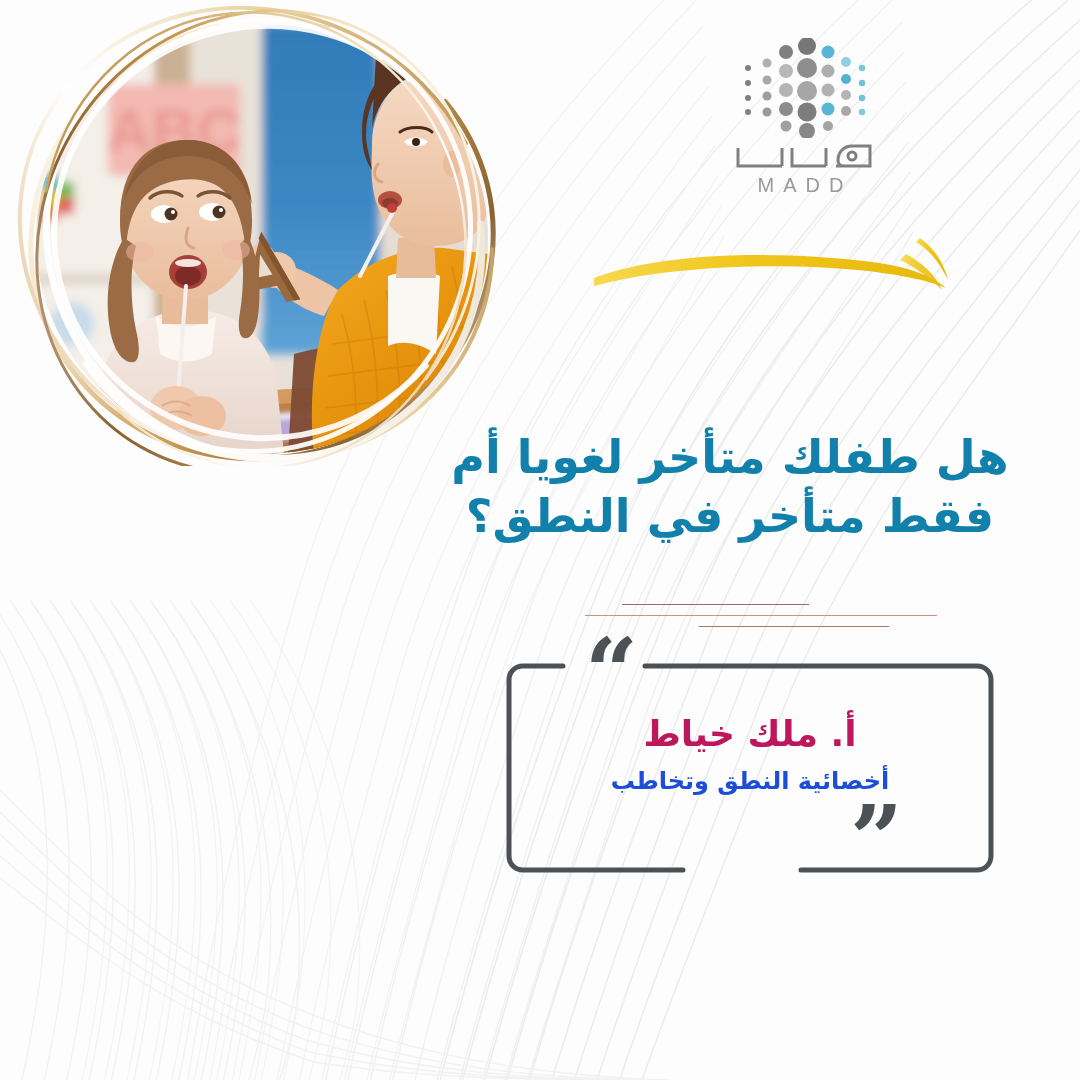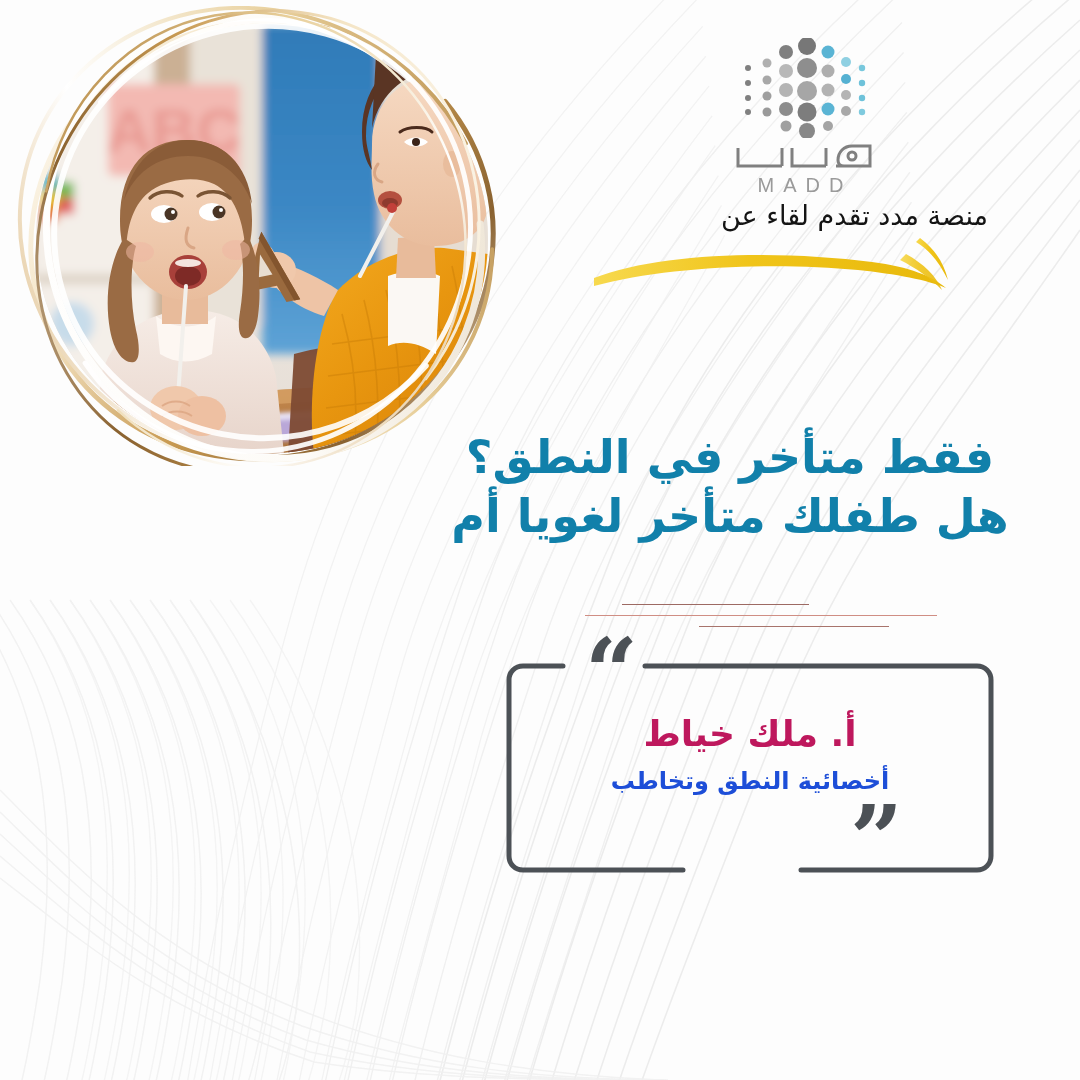--- a/index.html
+++ b/index.html
@@ -502,39 +502,38 @@
         <path d="M 62 8 L 62 26 L 96 26"></path>
         <path d="M 96 26 L 96 8"></path>
         <path d="M 106 26 L 140 26 L 140 6 L 122 6 C 114 6 108 12 108 20 C 108 24 110 26 114 26"></path>
         <circle cx="122" cy="16" r="4"></circle>
       </g>
       <text x="75" y="52" font-size="20" letter-spacing="9" fill="#9a9a9a" text-anchor="middle" font-family="sans-serif">MADD</text>
     </svg>
   </div>
 
   <div class="subtitle-block">
-    <div class="subtitle-text">منصة مدد تقدم لقاء عن</div>
     <svg class="swoosh" width="360" height="64" viewBox="0 0 360 64" aria-hidden="true">
       <defs>
         <linearGradient id="swg" x1="0" y1="0" x2="1" y2="0">
           <stop offset="0" stop-color="#f7d94e"></stop>
           <stop offset="0.45" stop-color="#f0c419"></stop>
           <stop offset="1" stop-color="#e8b90c"></stop>
         </linearGradient>
       </defs>
       <path d="M 4 42 C 70 16 190 14 282 26 C 320 31 342 40 356 52
                C 338 44 306 38 268 34 C 186 26 78 30 4 50 Z" fill="url(#swg)"></path>
       <path d="M 330 2 C 346 14 354 28 358 44 C 350 28 340 14 326 6 Z" fill="url(#swg)"></path>
       <path d="M 316 18 C 334 28 346 40 352 54 C 340 42 326 32 310 24 Z" fill="url(#swg)" opacity="0.9"></path>
     </svg>
   </div>
 
   <div class="headline">
+    <span class="headline-line">هل طفلك متأخر لغويا أم</span>
     <span class="headline-line">فقط متأخر في النطق؟</span>
-    <span class="headline-line">هل طفلك متأخر لغويا أم</span>
   </div>
 
   <div class="dividers">
     <span class="divider d1"></span>
     <span class="divider d2"></span>
     <span class="divider d3"></span>
   </div>
 
   <div class="quote-block">
     <svg class="quote-frame" width="490" height="212" viewBox="0 0 490 212" aria-hidden="true">

